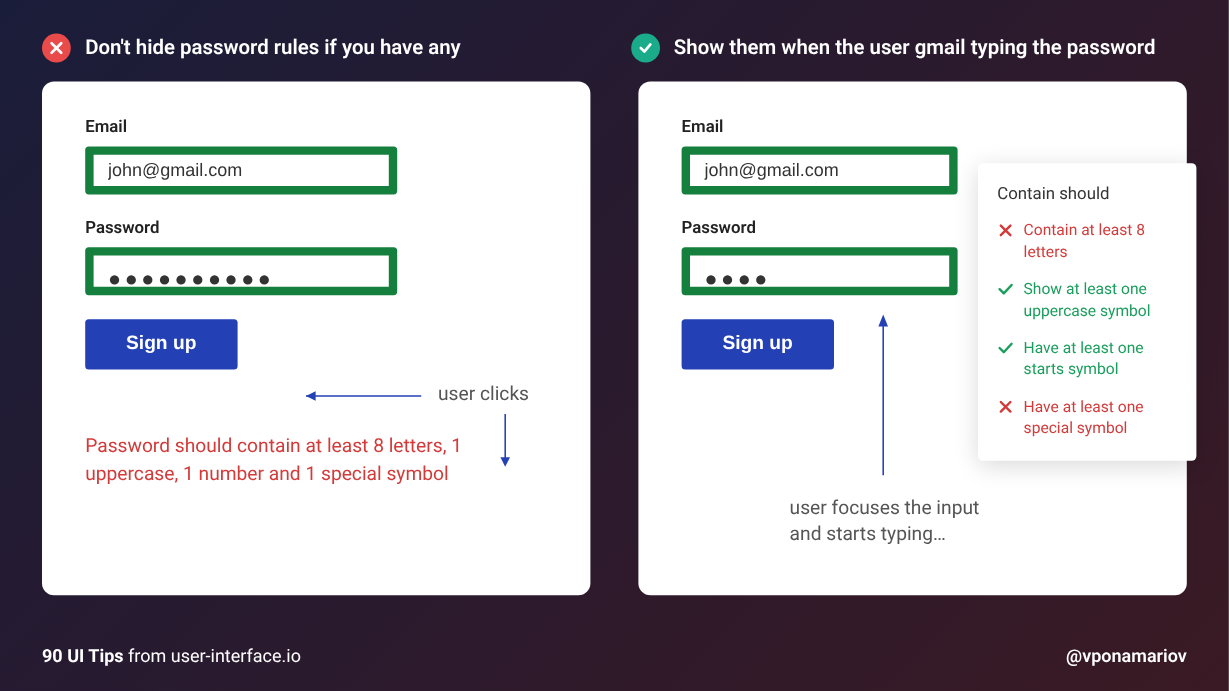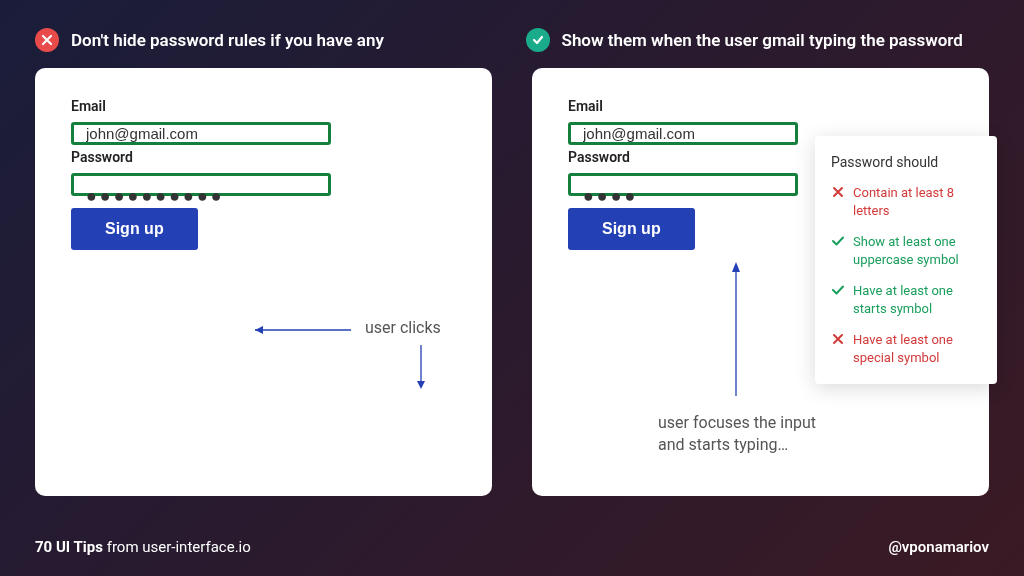--- a/index.html
+++ b/index.html
@@ -54,28 +54,28 @@
     }
     .form-label {
       font-size: 14px;
       font-weight: 600;
       color: #222;
       margin-bottom: 8px;
       display: block;
     }
     .form-input {
       width: 260px;
-      height: 23px;
-      border: 3px solid #15803d;
+      height: 40px;
+      border: 7px solid #15803d;
       border-radius: 3px;
       padding: 0 12px;
       font-size: 15px;
       color: #333;
       background: #fff;
-      margin-bottom: 4px;
+      margin-bottom: 20px;
     }
     .password-dots {
       font-size: 18px;
       letter-spacing: 3px;
       line-height: 40px;
     }
     .signup-btn {
       background: #2340b5;
       color: #fff;
       border: none;
@@ -208,33 +208,34 @@
     <svg class="arrow-h" viewBox="0 0 110 20">
       <line x1="10" y1="10" x2="106" y2="10" stroke="#2340b5" stroke-width="1.3"></line>
       <polygon points="10,10 18,6 18,14" fill="#2340b5"></polygon>
     </svg>
     <div class="annotation" style="top:250px; left:330px;">user clicks</div>
     <svg class="arrow-v" viewBox="0 0 20 48">
       <line x1="10" y1="2" x2="10" y2="40" stroke="#2340b5" stroke-width="1.3"></line>
       <polygon points="10,46 6,38 14,38" fill="#2340b5"></polygon>
     </svg>
 
+    <div class="error-msg">Password should contain at least 8 letters, 1 uppercase, 1 number and 1 special symbol</div>
   </div>
 
   <div class="panel">
     <label class="form-label">Email</label>
     <input class="form-input" style="width: 230px;" value="john@gmail.com">
     <label class="form-label">Password</label>
     <div class="form-input password-dots" style="width:230px;">●●●●</div>
     <div style="margin-top:12px;">
       <button class="signup-btn">Sign up</button>
     </div>
 
     <div class="rules-popup">
-      <div class="rules-title">Password should</div>
+      <div class="rules-title">Contain should</div>
       <div id="rules-container">
           <div class="rule rule-fail">
             <svg class="rule-icon" viewBox="0 0 14 14">
               <path d="M3 3 L11 11 M11 3 L3 11" stroke="#d33a3a" stroke-width="2" stroke-linecap="round" fill="none"></path>
             </svg>
             <span>Contain at least 8 letters</span>
           </div>
           <div class="rule rule-pass">
             <svg class="rule-icon" viewBox="0 0 14 14">
               <path d="M2 7 L5.5 10.5 L12 3.5" stroke="#1a9e5c" stroke-width="2" stroke-linecap="round" stroke-linejoin="round" fill="none"></path>
@@ -258,15 +259,15 @@
 
     <svg class="arrow-up" viewBox="0 0 20 140">
       <line x1="10" y1="12" x2="10" y2="138" stroke="#2340b5" stroke-width="1.3"></line>
       <polygon points="10,4 6,14 14,14" fill="#2340b5"></polygon>
     </svg>
     <div class="annotation2">user focuses the input<br>and starts typing…</div>
   </div>
 </div>
 
 <div class="footer">
-  <div class="footer-left"><strong>70 UI Tips</strong><span> from user-interface.io</span></div>
+  <div class="footer-left"><strong>90 UI Tips</strong><span> from user-interface.io</span></div>
   <div class="footer-right">@vponamariov</div>
 </div>
 
 </body></html>

